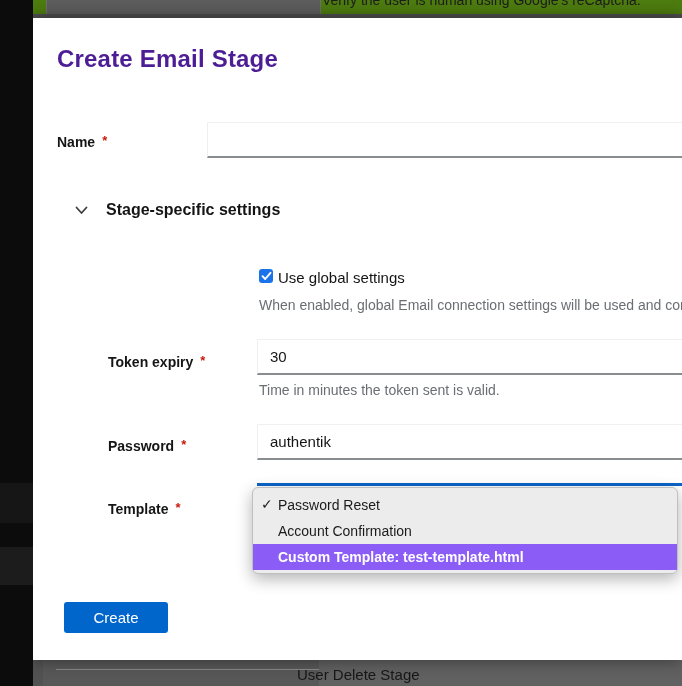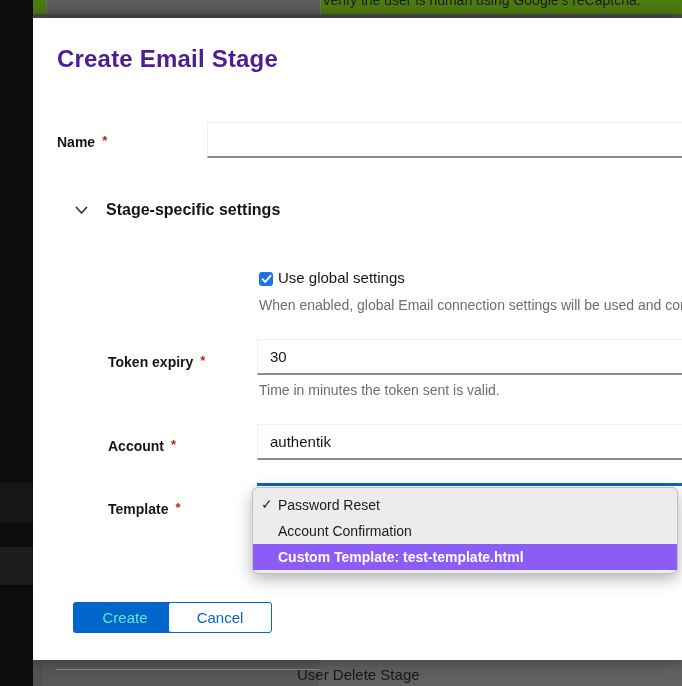--- a/index.html
+++ b/index.html
@@ -32,30 +32,30 @@
   .name-input{left:174px;top:104px;width:520px;}
   .token-input{left:224px;top:321px;width:470px;}
   .subject-input{left:224px;top:406px;width:470px;}
   .label-name{left:24px;top:116px;}
   .label-token{left:75px;top:336px;}
   .label-subject{left:75px;top:420px;}
   .label-template{left:75px;top:483px;}
   .group-toggle{position:absolute;left:42px;top:183px;display:flex;align-items:center;gap:18px;cursor:pointer;}
   .group-toggle .glabel{font-size:16px;color:#151515;font-weight:bold;}
   .chevron{display:inline-flex;width:13px;height:9px;}
-  .checkbox-row{position:absolute;left:226px;top:251px;display:flex;align-items:flex-end;gap:5px;cursor:pointer;}
+  .checkbox-row{position:absolute;left:226px;top:251px;display:flex;align-items:flex-start;gap:5px;cursor:pointer;}
   .checkbox{width:14px;height:14px;border-radius:3px;background:#1a73e8;display:inline-flex;align-items:center;justify-content:center;flex:0 0 auto;}
   .cb-label{font-size:15px;color:#151515;}
   .help{position:absolute;font-size:14px;color:#6a6e73;white-space:nowrap;overflow:hidden;}
   .help-global{left:226px;top:279px;width:430px;}
   .help-token{left:226px;top:364px;width:430px;}
   .select-strip{position:absolute;left:224px;top:465px;width:470px;height:5px;background:#fff;border-top:3px solid #0b64c8;}
   .btn{position:absolute;top:584px;width:104px;height:31px;border-radius:3px;font-family:"Liberation Sans",sans-serif;
     font-size:15px;display:flex;align-items:center;justify-content:center;box-sizing:border-box;cursor:pointer;}
-  .btn-create{left:40px;background:#0066cc;color:#5eead4;border:none;}
+  .btn-create{left:31px;background:#0066cc;color:#ffffff;border:none;}
   .btn-cancel{left:135px;background:#ffffff;color:#0066cc;border:1px solid #0066cc;}
   
   .popup{position:absolute;left:252px;top:487px;width:426px;height:87px;box-sizing:border-box;
     background:#ececec;border:1px solid #c0c0c0;border-radius:6px;padding:4px 0;
     box-shadow:0 5px 16px rgba(0,0,0,.30);z-index:5;}
   .opt{height:26px;display:flex;align-items:center;font-size:14px;color:#1b1b1b;
     padding-left:25px;position:relative;white-space:nowrap;overflow:hidden;cursor:pointer;}
   .opt .check{position:absolute;left:8px;top:4px;font-size:14px;color:#222;}
   .opt.highlighted{background:#8b5cf6;color:#ffffff;font-weight:600;}
 </style>
@@ -109,31 +109,30 @@
     </div>
     <div class="help help-global">When enabled, global Email connection settings will be used and con</div>
 
     <div class="field-label label-token">
       <span>Token expiry</span><span class="req">*</span>
     </div>
     <input class="input token-input" type="text" value="30" style="">
     <div class="help help-token">Time in minutes the token sent is valid.</div>
 
     <div class="field-label label-subject">
-      <span>Account</span><span class="req">*</span>
+      <span>Password</span><span class="req">*</span>
     </div>
     <input class="input subject-input" type="text" value="authentik" style="">
 
     <div class="field-label label-template">
       <span>Template</span><span class="req">*</span>
     </div>
     <div class="select-strip"></div>
 
     <button class="btn btn-create">Create</button>
-    <button class="btn btn-cancel">Cancel</button>
   </div>
 
   <div class="popup">
     <div class="opt">
       <span class="check">✓</span>
       <span>Password Reset</span>
     </div>
     <div class="opt">
       <span>Account Confirmation</span>
     </div>

